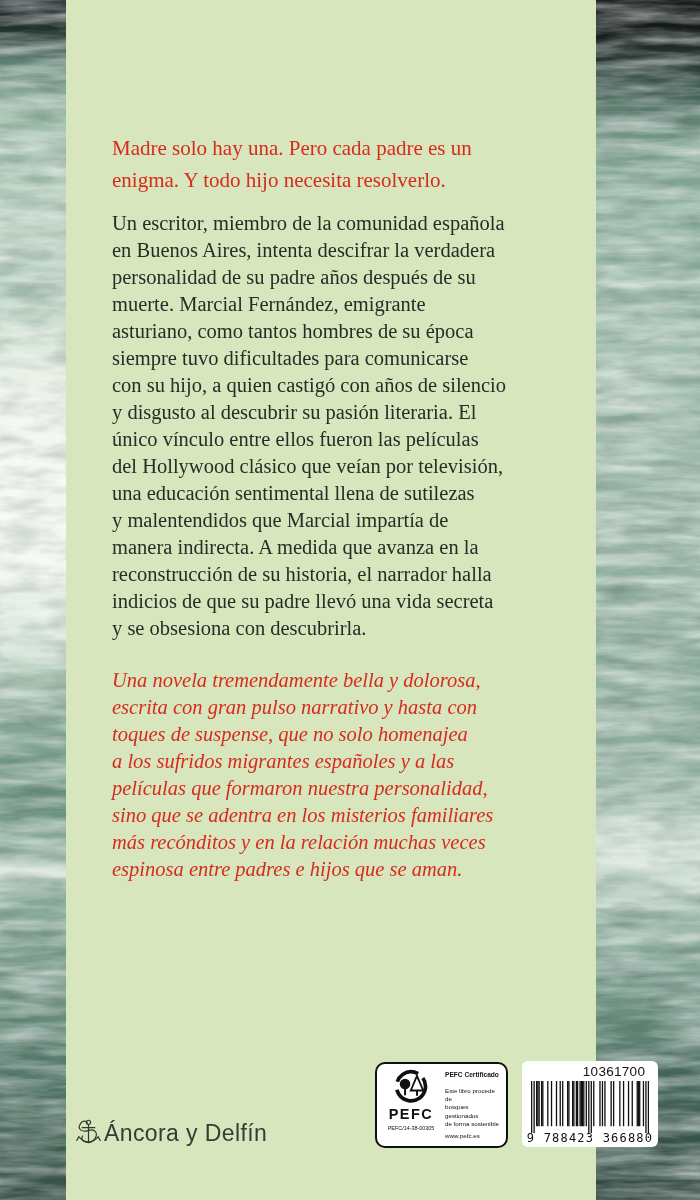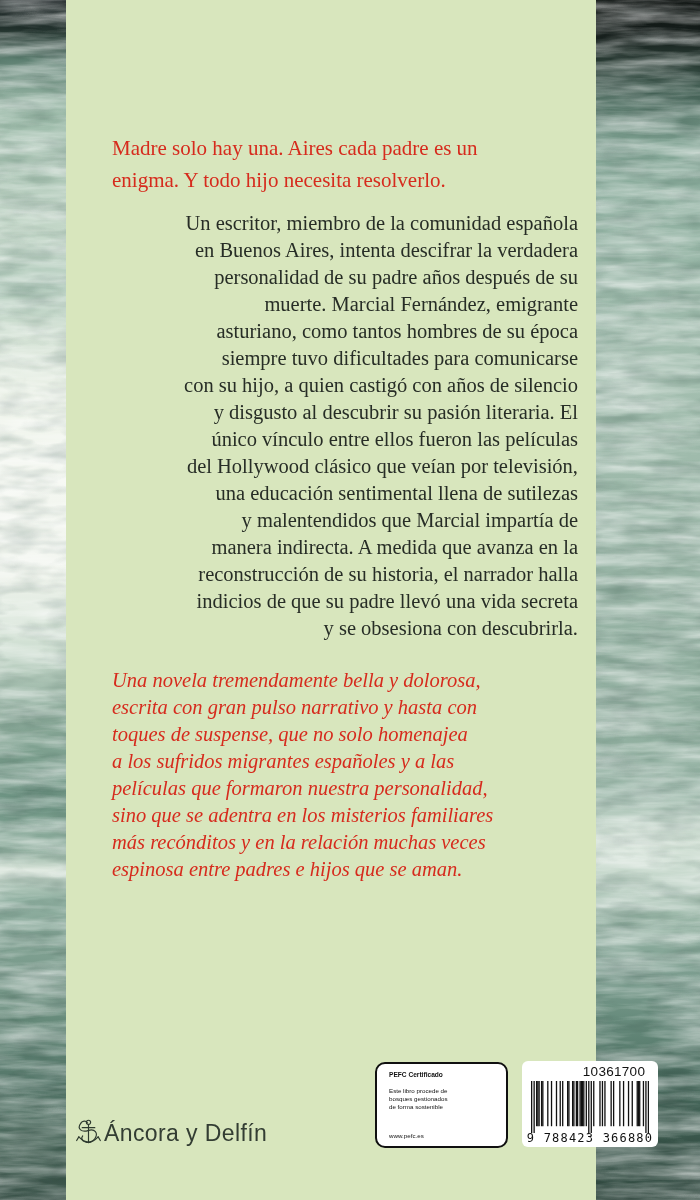--- a/index.html
+++ b/index.html
@@ -31,21 +31,21 @@
   svg.noise-light{mix-blend-mode:screen;opacity:.65;}
   svg.noise-dark{mix-blend-mode:multiply;opacity:.45;}
   
   .panel{
     position:absolute;left:66px;top:0;width:530px;height:1200px;
     background:#d8e6bd;z-index:2;
   }
   
   .txt{white-space:pre-line;z-index:3;position:absolute;left:112px;width:466px;}
   .tagline{top:133px;font-size:21px;line-height:31.5px;color:#d62b1d;}
-  .synopsis{top:210px;font-size:20.5px;line-height:27px;color:#272d26;text-align:right;}
+  .synopsis{top:210px;font-size:20.5px;line-height:27px;color:#272d26;}
   .review{top:667px;font-size:20.5px;line-height:27px;color:#d62b1d;font-style:italic;}
   
   .publisher{
     position:absolute;left:73px;top:1117px;z-index:3;
     display:flex;align-items:center;
   }
   .publisher .name{
     font-family:"Liberation Sans","DejaVu Sans",sans-serif;
     font-size:23px;letter-spacing:.4px;color:#333d33;
   }
@@ -101,21 +101,21 @@
     <filter id="darkw" x="0%" y="0%" width="100%" height="100%">
       <feTurbulence type="fractalNoise" baseFrequency="0.02 0.065" numOctaves="3" seed="4"></feTurbulence>
       <feColorMatrix type="matrix" values="0 0 0 0 0.05  0 0 0 0 0.12  0 0 0 0 0.10  1.2 0 0 0 -0.5"></feColorMatrix>
     </filter>
   </defs>
   <rect x="0" y="0" width="700" height="1200" filter="url(#darkw)"></rect>
 </svg>
 
 <div class="panel"></div>
 
-<div class="txt tagline">Madre solo hay una. Aires cada padre es un
+<div class="txt tagline">Madre solo hay una. Pero cada padre es un
 enigma. Y todo hijo necesita resolverlo.</div>
 <div class="txt synopsis">Un escritor, miembro de la comunidad española
 en Buenos Aires, intenta descifrar la verdadera
 personalidad de su padre años después de su
 muerte. Marcial Fernández, emigrante
 asturiano, como tantos hombres de su época
 siempre tuvo dificultades para comunicarse
 con su hijo, a quien castigó con años de silencio
 y disgusto al descubrir su pasión literaria. El
 único vínculo entre ellos fueron las películas
@@ -145,20 +145,33 @@
       <path d="M6 20 l-2.2 3.8 M26 20 l2.2 3.8"></path>
       <path d="M8 6 C3.5 12 9.5 15.5 15.5 13.5 C22.5 11 26.5 16 22.5 22 C20.5 25 16.5 27 12.5 25"></path>
       <path d="M8 6 C9.5 3.2 13.5 3 15 5.6"></path>
       <path d="M10 19 C8 21.5 9.5 24.5 12.5 25"></path>
     </g>
   </svg>
   <span class="name">Áncora y Delfín</span>
 </div>
 
 <div class="pefc">
+  <div class="pefc-left">
+    <svg width="46" height="37" viewBox="0 0 40 32">
+      <g>
+        <circle cx="20" cy="15" r="12.6" fill="none" stroke="#101010" stroke-width="3.2" stroke-dasharray="44 7 22 6.2" transform="rotate(-35 20 15)"></circle>
+        <circle cx="14.8" cy="13" r="4.6" fill="#101010"></circle>
+        <rect x="14" y="16.6" width="1.7" height="6.2" fill="#101010"></rect>
+        <polygon points="25.2,5.8 30.6,18.6 19.8,18.6" fill="#ffffff" stroke="#101010" stroke-width="1.6"></polygon>
+        <rect x="24.4" y="18.6" width="1.7" height="4.6" fill="#101010"></rect>
+      </g>
+    </svg>
+    <div class="pefc-word">PEFC</div>
+    <div class="pefc-lic">PEFC/14-38-00305</div>
+  </div>
   <div class="pefc-right">
     <div class="pefc-title">PEFC Certificado</div>
     <div class="pefc-desc">Este libro procede de
 bosques gestionados
 de forma sostenible</div>
     <div class="pefc-url">www.pefc.es</div>
   </div>
 </div>
 
 <div class="barcode">

